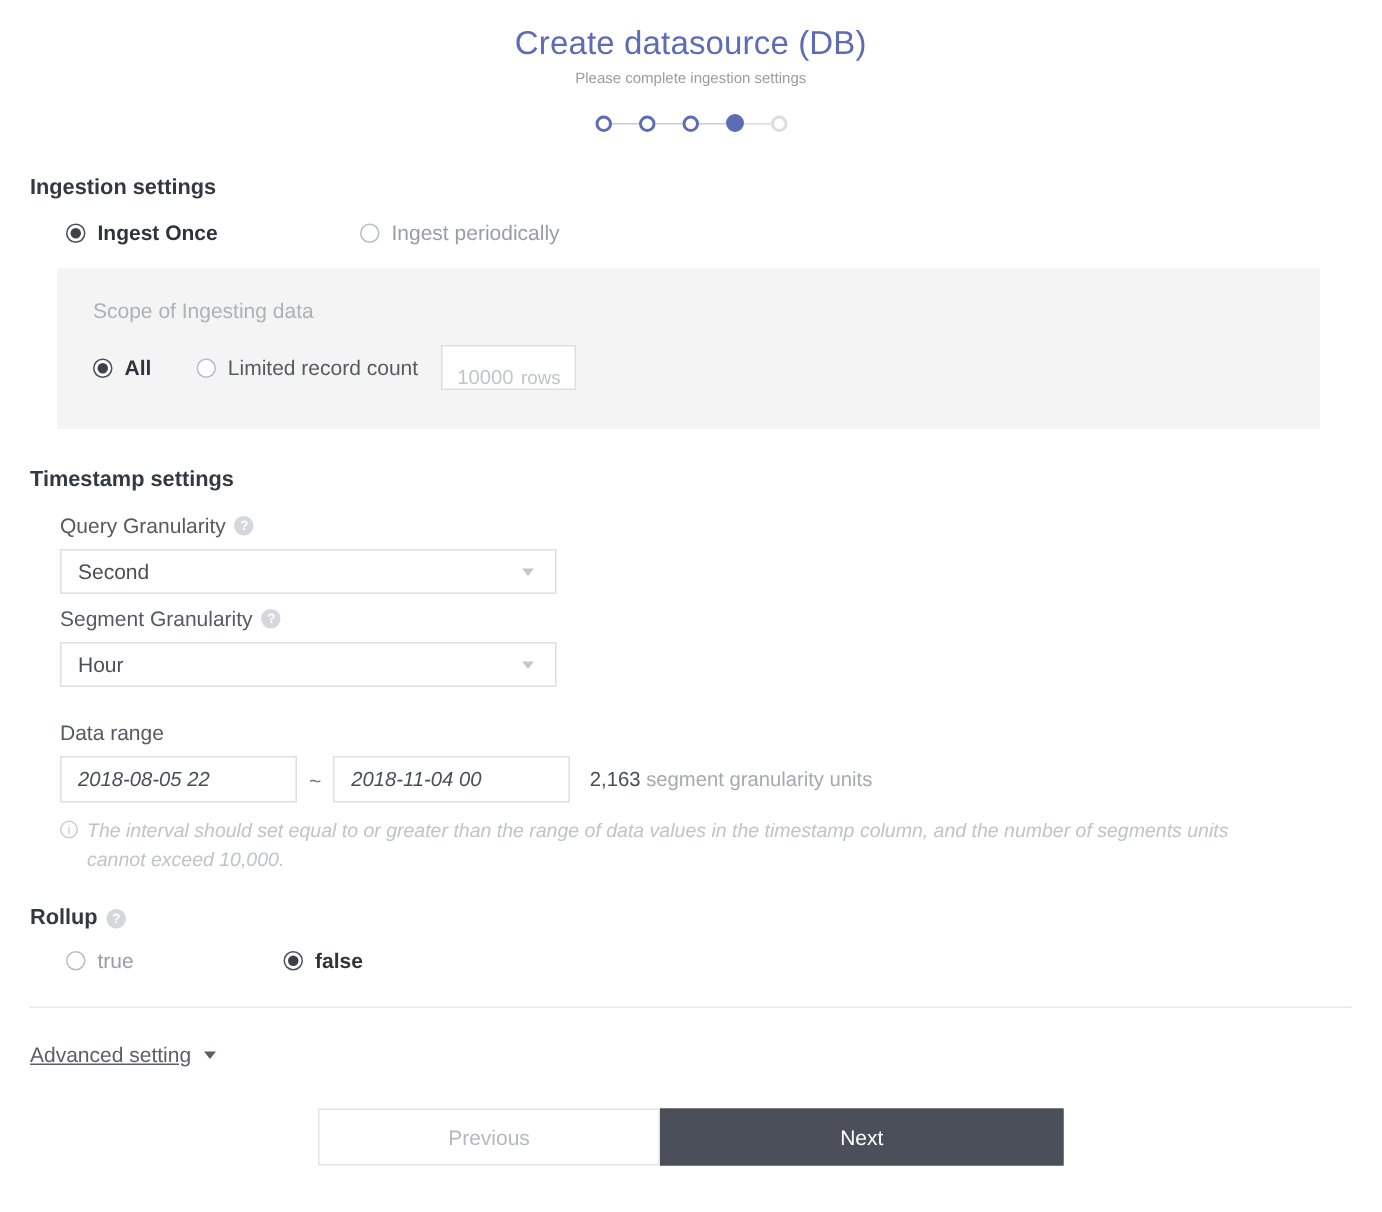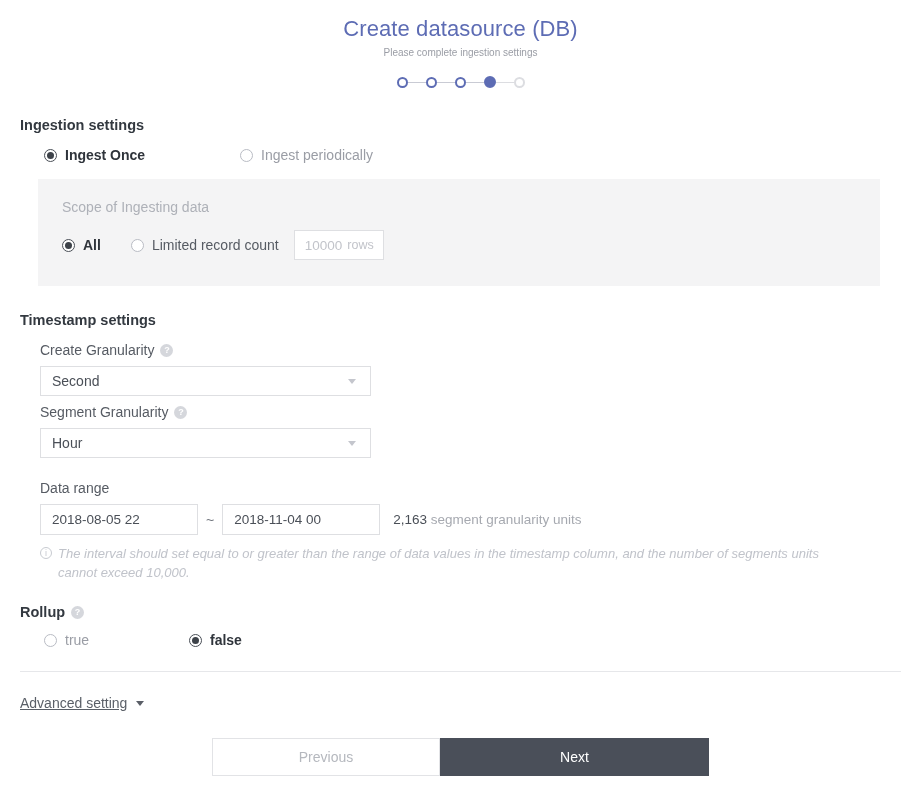--- a/index.html
+++ b/index.html
@@ -130,21 +130,21 @@
   .scope-row { display: flex; align-items: center; }
   .scope-row .radio-item.all { margin-right: 30px; }
   .scope-row .radio-item.limited .radio-label { color: #565b63; font-weight: normal; }
   .rows-input {
     margin-left: 15px;
     width: 90px;
     height: 30px;
     border: 1px solid #dedfe2;
     background: #fff;
     display: flex;
-    align-items: center;
+    align-items: flex-end;
     justify-content: flex-end;
     padding-right: 9px;
     gap: 5px;
     font-size: 13.5px;
     color: #c2c4ca;
   }
   .rows-input .unit { font-size: 12.5px; color: #c2c4ca; }
 
   
   .field { margin-left: 20px; }
@@ -196,20 +196,21 @@
   .date-input {
     width: 158px;
     height: 31px;
     border: 1px solid #dedfe2;
     background: #fff;
     display: flex;
     align-items: center;
     padding-left: 11px;
     font-size: 13.5px;
     color: #4a4f57;
+    font-style: italic;
   }
   .tilde {
     margin: 0 8px;
     font-size: 14px;
     color: #70757d;
   }
   .units-note {
     margin-left: 13px;
     font-size: 13.5px;
     color: #a6a9b0;
@@ -346,21 +347,21 @@
         <span>10000</span>
         <span class="unit">rows</span>
       </div>
     </div>
   </div>
 
   <div class="section-title">Timestamp settings</div>
 
   <div class="field query">
     <div class="field-label">
-      <span>Create Granularity</span>
+      <span>Query Granularity</span>
       <span class="help-icon">?</span>
     </div>
     <div class="select-box">
       <span>Second</span>
       <span class="caret"></span>
     </div>
   </div>
 
   <div class="field segment">
     <div class="field-label">

